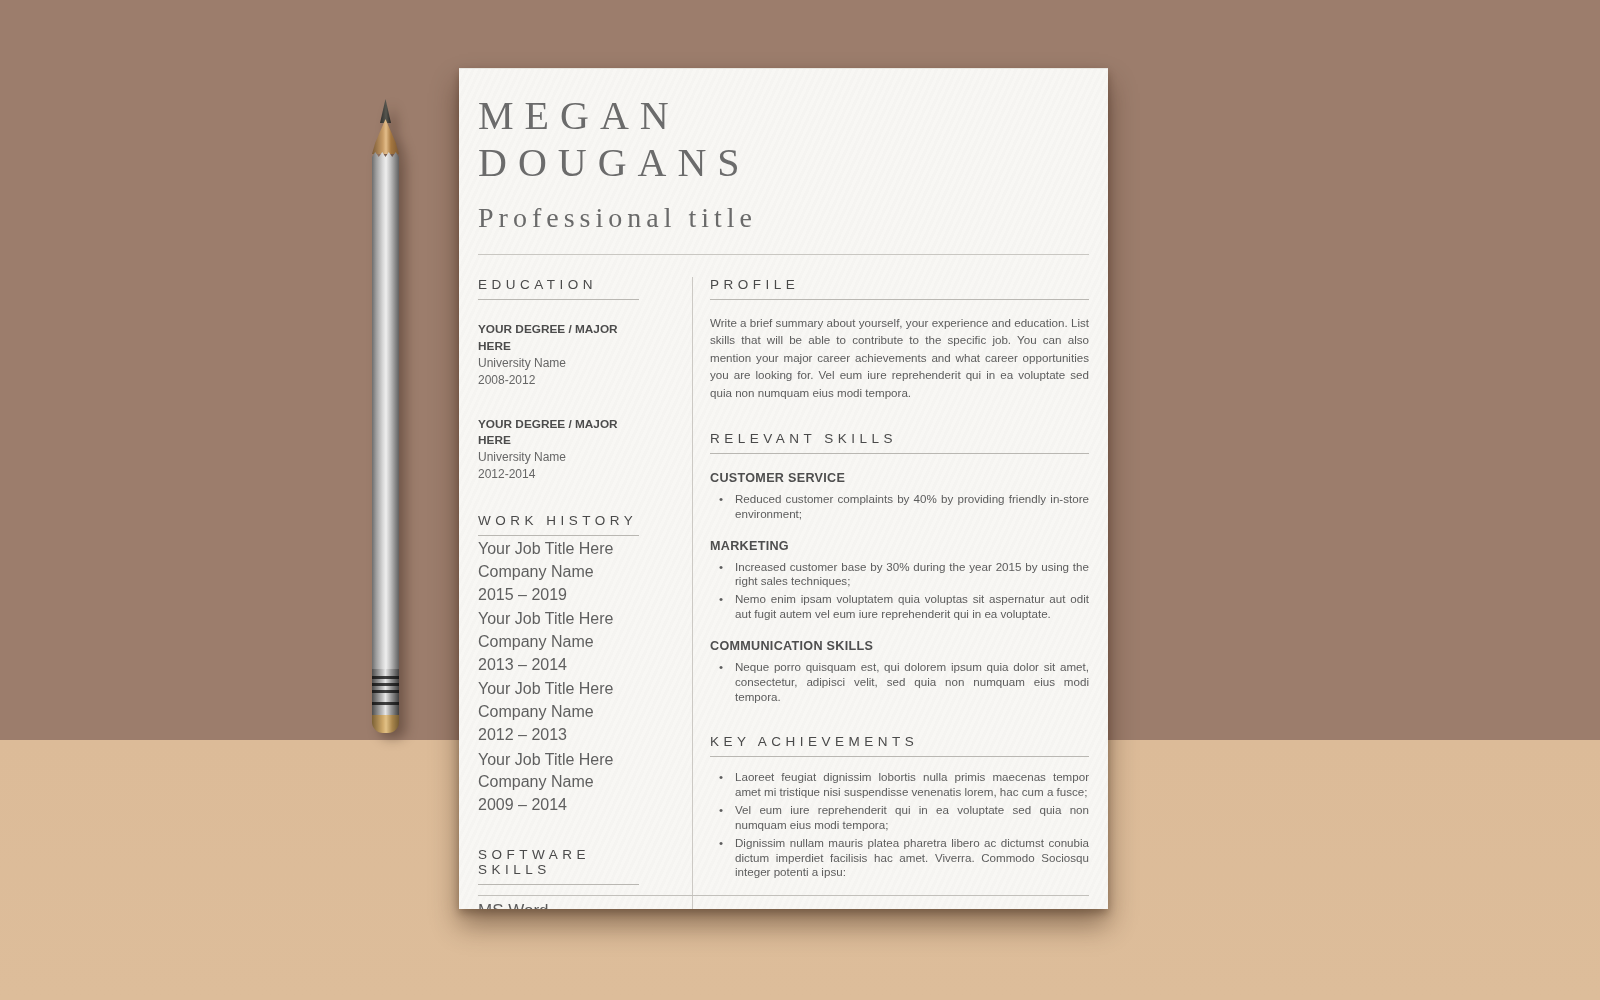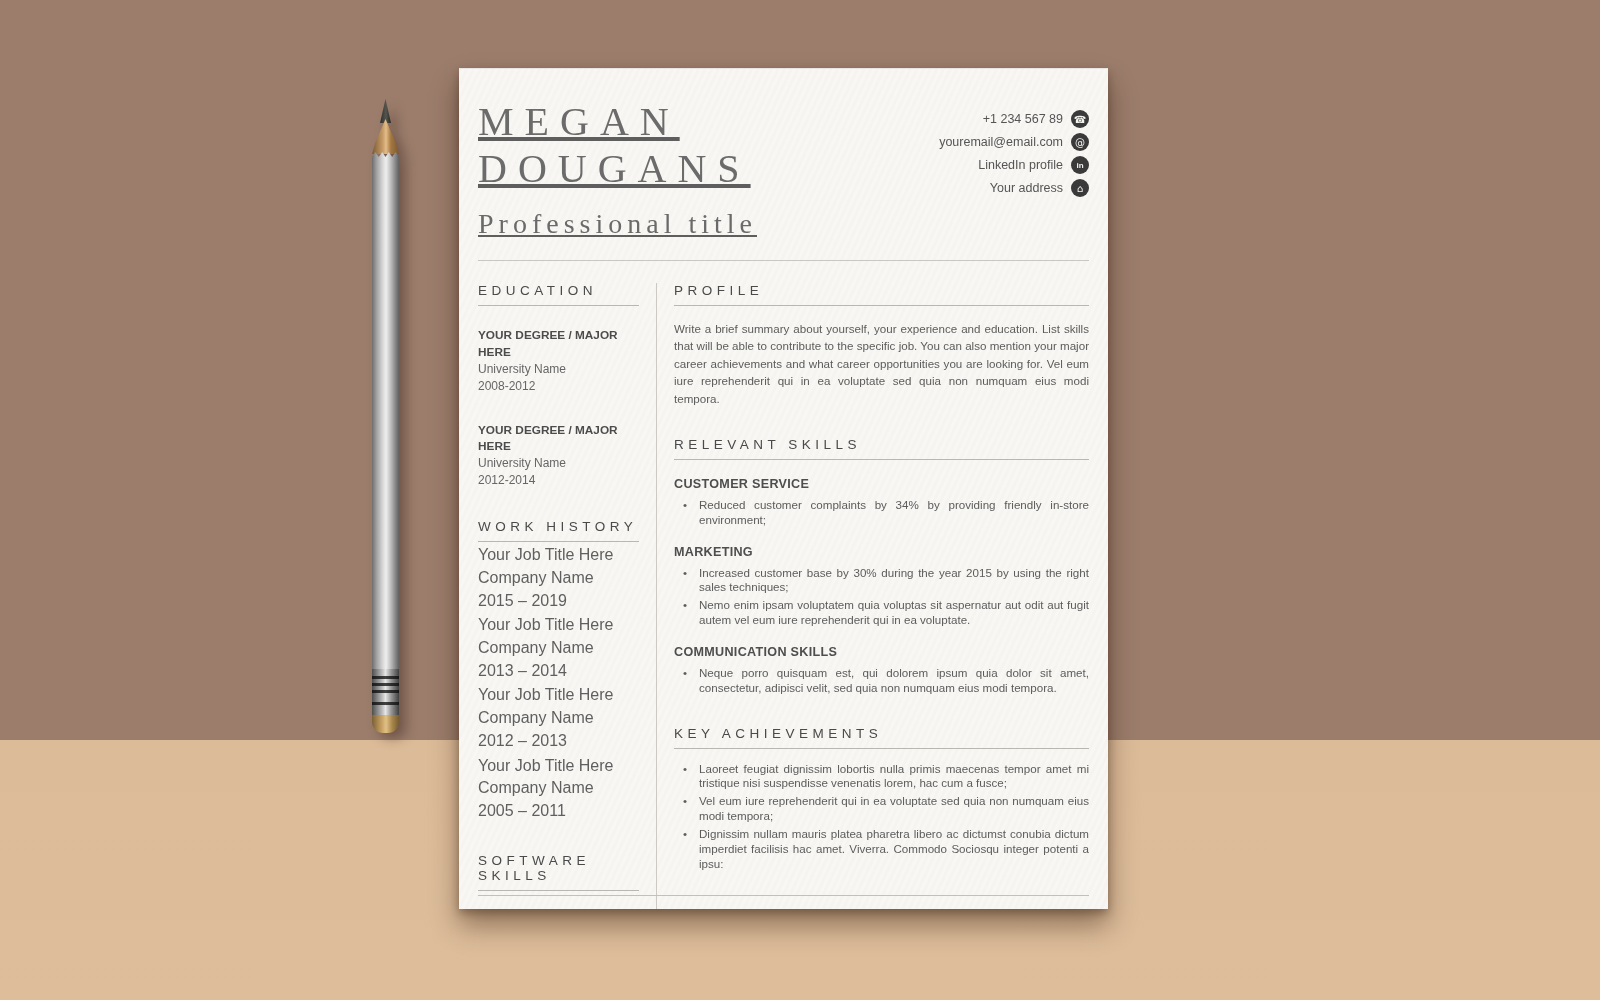--- a/index.html
+++ b/index.html
@@ -29,37 +29,37 @@
     background:linear-gradient(90deg,#7c6135,#cfa96a 40%,#e2c186 52%,#a8854b 75%,#755c32);}
   
   .paper{
     position:absolute;left:459px;top:68px;width:649px;height:841px;overflow:hidden;
     background:
       repeating-linear-gradient(115deg,rgba(0,0,0,.012) 0 3px,rgba(255,255,255,.02) 3px 6px),
       #f8f7f4;
     box-shadow:0 16px 26px rgba(45,22,8,.45),0 4px 8px rgba(45,22,8,.3),0 1px 0 #e8e6e0 inset;
     color:#5e5e5e;
   }
-  .pad{padding:30px 19px 0 19px;position:relative;text-decoration:underline;}
+  .pad{padding:24px 19px 0 19px;position:relative;}
   .name{font-family:"Liberation Serif",serif;font-size:40px;line-height:47px;
         letter-spacing:11px;color:#6b6b6b;}
   .prof-title{font-family:"Liberation Serif",serif;font-size:28px;letter-spacing:5px;
         color:#6a6a6a;margin-top:16px;}
   .contact{position:absolute;top:42px;right:19px;text-align:right;}
   .c-row{display:flex;align-items:center;justify-content:flex-end;margin-bottom:5px;height:18px;}
   .c-label{font-size:12.5px;color:#555;}
   .c-icon{width:18px;height:18px;border-radius:50%;background:#3a3a3a;color:#f4f3f0;
         margin-left:8px;display:flex;align-items:center;justify-content:center;
         font-family:"DejaVu Sans",sans-serif;font-size:10px;flex:0 0 18px;}
   .c-icon.txt{font-size:8px;font-weight:bold;font-family:"Liberation Sans",sans-serif;}
   .header-rule{border:none;border-top:1px solid #c9c7c2;margin:20px 19px 0 19px;}
   
   .columns{display:flex;margin:22px 19px 0 19px;align-items:stretch;}
   .colL{width:161px;flex:0 0 161px;padding-right:17px;}
-  .colR{flex:1;border-left:1px solid #ccc9c4;padding-left:17px;min-width:0;}
+  .colR{flex:1;border-left:1px solid #ccc9c4;padding-left:17px;min-width:0;margin-left:36px;}
   .sec-title{font-size:13.5px;letter-spacing:4.5px;color:#4a4a4a;}
   .sec-rule{border:none;border-top:1px solid #b9b7b2;margin:7px 0 0 0;}
   .sect{margin-bottom:30px;}
   
   .edu-entry{margin-top:21px;font-size:12px;line-height:1.42;}
   .edu-entry + .edu-entry{margin-top:27px;}
   .degree{font-weight:bold;color:#4c4c4c;font-size:11.8px;}
   .muted{color:#666;}
   .job{margin-top:2px;font-size:16px;line-height:1.42;color:#5f5f5f;}
   .sw-list{margin-top:16px;}
@@ -88,38 +88,20 @@
 
   <div class="paper">
 
     <div class="pad">
       <div class="name">
         <div>MEGAN</div>
         <div>DOUGANS</div>
       </div>
       <div class="prof-title">Professional title</div>
 
-      <div class="contact">
-        <div class="c-row">
-          <span class="c-label">+1 234 567 89</span>
-          <span class="c-icon">☎</span>
-        </div>
-        <div class="c-row">
-          <span class="c-label">youremail@email.com</span>
-          <span class="c-icon">@</span>
-        </div>
-        <div class="c-row">
-          <span class="c-label">LinkedIn profile</span>
-          <span class="c-icon txt">in</span>
-        </div>
-        <div class="c-row">
-          <span class="c-label">Your address</span>
-          <span class="c-icon">⌂</span>
-        </div>
-      </div>
     </div>
 
     <hr class="header-rule">
 
     <div class="columns">
 
       <aside class="colL">
 
         <section class="sect">
           <div class="sec-title">EDUCATION</div>
@@ -150,21 +132,21 @@
             <div>2013 – 2014</div>
           </div>
           <div class="job">
             <div>Your Job Title Here</div>
             <div>Company Name</div>
             <div>2012 – 2013</div>
           </div>
           <div class="job">
             <div>Your Job Title Here</div>
             <div>Company Name</div>
-            <div>2005 – 2011</div>
+            <div>2009 – 2014</div>
           </div>
         </section>
 
         <section class="sect">
           <div class="sec-title">SOFTWARE SKILLS</div>
           <hr class="sec-rule">
           <div class="sw-list">
             <div class="sw-item">MS Word</div>
 
           </div>
@@ -178,21 +160,21 @@
           <hr class="sec-rule">
           <p class="para">Write a brief summary about yourself, your experience and education. List skills that will be able to contribute to the specific job. You can also mention your major career achievements and what career opportunities you are looking for. Vel eum iure reprehenderit qui in ea voluptate sed quia non numquam eius modi tempora.</p>
         </section>
 
         <section class="sect">
           <div class="sec-title">RELEVANT SKILLS</div>
           <hr class="sec-rule">
 
           <div class="group-name">CUSTOMER SERVICE</div>
           <div>
-            <div class="bullet">Reduced customer complaints by 34% by providing friendly in-store environment;</div>
+            <div class="bullet">Reduced customer complaints by 40% by providing friendly in-store environment;</div>
           </div>
 
           <div class="group-name">MARKETING</div>
           <div>
             <div class="bullet">Increased customer base by 30% during the year 2015 by using the right sales techniques;</div>
             <div class="bullet">Nemo enim ipsam voluptatem quia voluptas sit aspernatur aut odit aut fugit autem vel eum iure reprehenderit qui in ea voluptate.</div>
           </div>
 
           <div class="group-name">COMMUNICATION SKILLS</div>
           <div>

